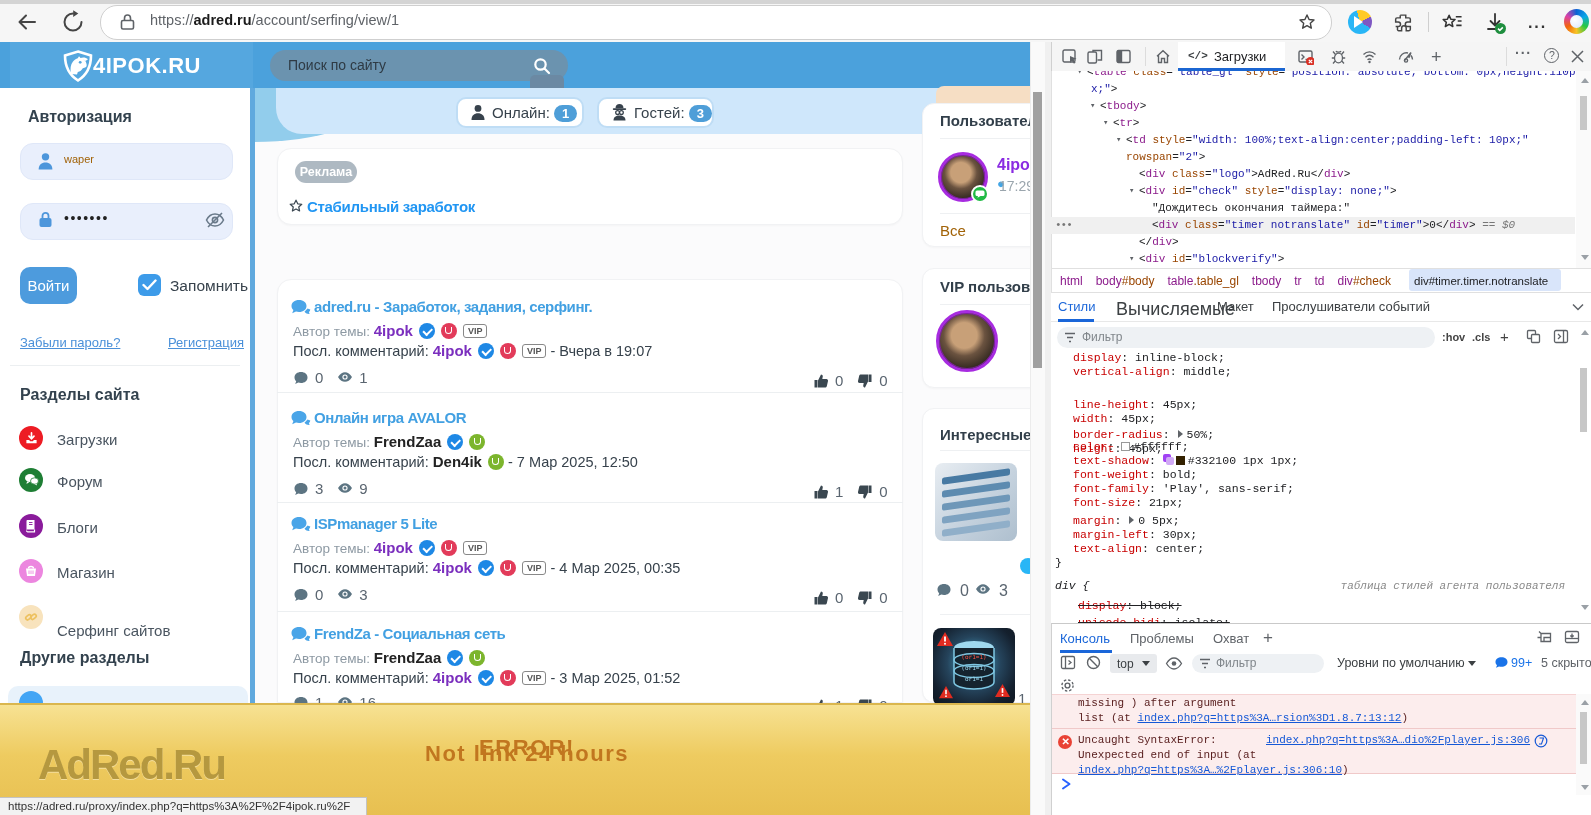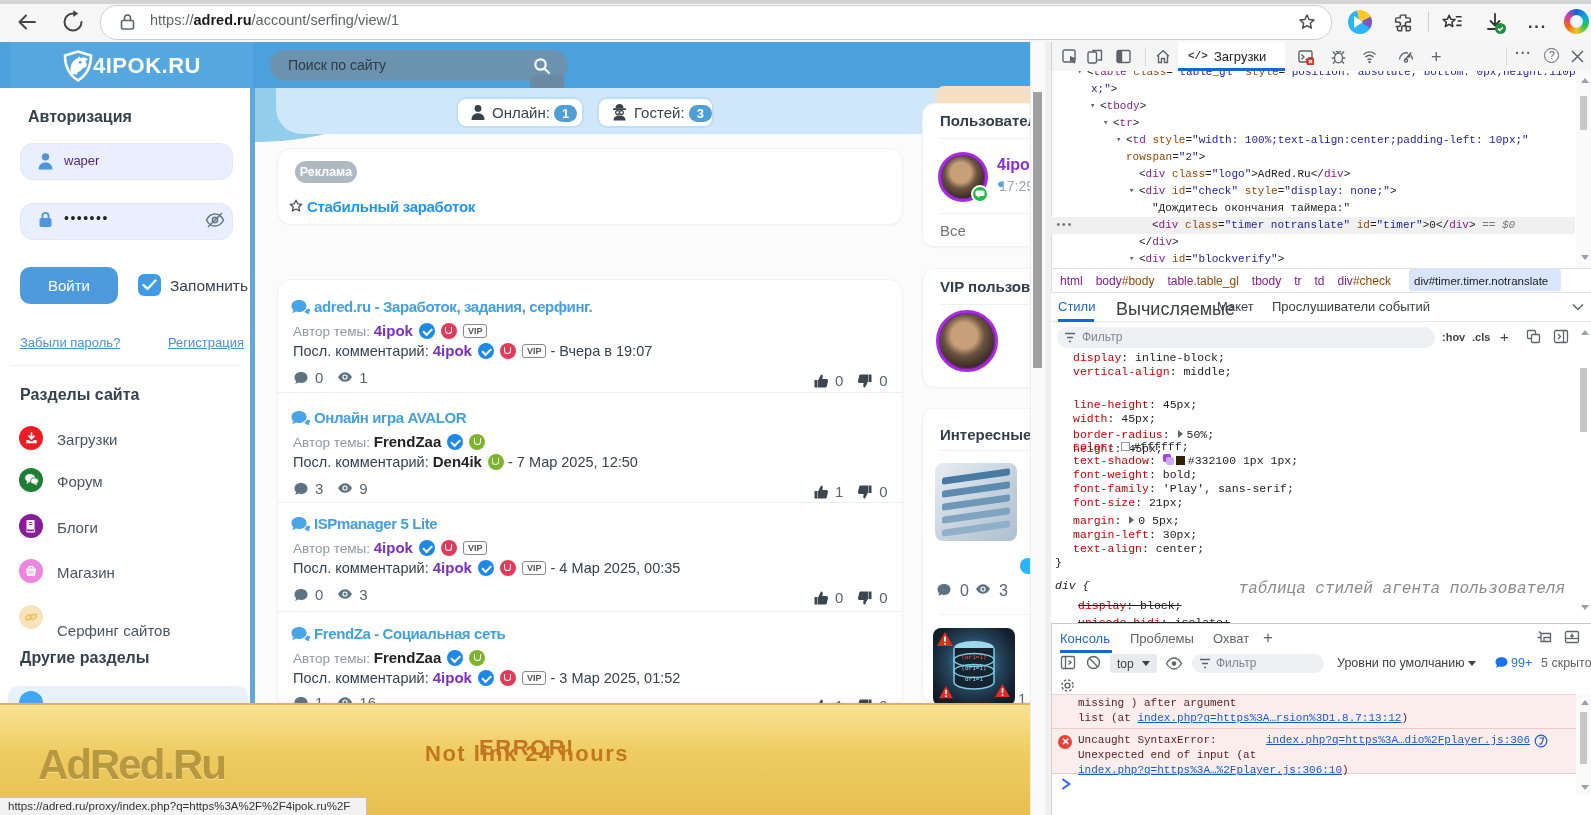--- a/index.html
+++ b/index.html
@@ -162,33 +162,33 @@
     <div class="abs" style="left:634px;top:62px;font-size:15px;color:#37424c;">Гостей: <span class="badge">3</span></div>
     <div class="abs" id="sidebar"></div>
     <div class="abs" id="bluestrip"></div>
 
     <div class="abs sbh" style="left:28px;top:66px;">Авторизация</div>
     <div class="abs input" style="top:101px;"></div>
     <svg class="abs" style="left:37px;top:110px;" width="17" height="18" viewBox="0 0 16 17">
         <circle cx="8" cy="4.6" r="3.5" fill="#4d96db"></circle>
         <path d="M1.5 16.5 C1.5 12 4.3 9.8 8 9.8 C11.7 9.8 14.5 12 14.5 16.5 Z" fill="#4d96db"></path>
       </svg>
-    <div class="abs" style="left:64px;top:111px;font-size:13px;color:#4c1d95;">waper</div>
+    <div class="abs" style="left:64px;top:111px;font-size:11px;color:#a16207;">waper</div>
     <div class="abs input" style="top:161px;"></div>
     <svg class="abs" style="left:38px;top:169px;" width="15" height="17" viewBox="0 0 15 17">
         <rect x="1.5" y="7" width="12" height="9" rx="2" fill="#4d96db"></rect>
         <path d="M4.5 7 V4.8 A3 3 0 0 1 10.5 4.8 V7" fill="none" stroke="#4d96db" stroke-width="1.8"></path>
       </svg>
     <div class="abs" style="left:64px;top:168px;font-size:14px;color:#222;letter-spacing:1.5px;">•••••••</div>
     <svg class="abs" style="left:205px;top:170px;" width="20" height="16" viewBox="0 0 20 16">
         <path d="M1.5 8 C3.5 4 6.5 2 10 2 C13.5 2 16.5 4 18.5 8 C16.5 12 13.5 14 10 14 C6.5 14 3.5 12 1.5 8 Z" fill="none" stroke="#6a7a8a" stroke-width="1.6"></path>
         <circle cx="10" cy="8" r="2.6" fill="none" stroke="#6a7a8a" stroke-width="1.6"></circle>
         <path d="M3 15 L17 1" stroke="#6a7a8a" stroke-width="1.6"></path>
       </svg>
-    <div class="abs" style="left:20px;top:225px;width:98px;height:37px;background:#4d9bdd;border-radius:10px;color:#fff;font-size:15px;text-align:center;line-height:37px;">Войти</div>
+    <div class="abs" style="left:20px;top:225px;width:57px;height:37px;background:#4d9bdd;border-radius:10px;color:#fff;font-size:15px;text-align:center;line-height:37px;">Войти</div>
     <div class="abs" style="left:138px;top:232px;width:23px;height:22px;background:#3d9be9;border-radius:6px;"></div>
     <svg class="abs" style="left:142px;top:237px;" width="15" height="12" viewBox="0 0 15 12">
         <path d="M1.5 6 L5.5 10 L13.5 1.5" fill="none" stroke="#fff" stroke-width="2.4" stroke-linecap="round" stroke-linejoin="round"></path>
       </svg>
     <div class="abs" style="left:170px;top:235px;font-size:15.5px;color:#37424c;">Запомнить</div>
     <div class="abs" style="left:20px;top:293px;font-size:13px;color:#4a90d9;text-decoration:underline;">Забыли пароль?</div>
     <div class="abs" style="left:168px;top:293px;font-size:13px;color:#4a90d9;text-decoration:underline;">Регистрация</div>
     <div class="abs" style="left:10px;top:323px;width:230px;height:1px;background:#eceff1;"></div>
     <div class="abs sbh" style="left:20px;top:344px;">Разделы сайта</div>
 
@@ -337,21 +337,21 @@
       <div class="abs" style="left:940px;top:96px;width:90px;height:1px;background:#eef0f2;"></div>
       <div class="abs avatar" style="left:938px;top:110px;width:50px;height:50px;"></div>
       <div class="abs" style="left:971px;top:143px;width:18px;height:18px;border-radius:50%;background:#21ba45;border:2px solid #fff;box-sizing:border-box;"></div>
       <svg class="abs" style="left:975px;top:148px;" width="10" height="8" viewBox="0 0 10 8">
           <rect x="0.5" y="0.5" width="9" height="5.5" rx="1.5" fill="#fff"></rect>
           <path d="M3 6 L2.5 7.8 L5.5 6Z" fill="#fff"></path>
         </svg>
       <div class="abs" style="left:997px;top:114px;color:#8a2be2;font-weight:bold;font-size:16px;">4ipok <span style="color:#42a5e5;font-size:13px;">●</span></div>
       <div class="abs" style="left:999px;top:136px;color:#9aa5ad;font-size:14px;">17:29</div>
       <div class="abs" style="left:940px;top:171px;width:90px;height:1px;background:#eef0f2;"></div>
-      <div class="abs" style="left:940px;top:180px;color:#737373;font-size:15px;">Все</div>
+      <div class="abs" style="left:940px;top:180px;color:#a16207;font-size:15px;">Все</div>
       <div class="abs card" style="left:922px;top:226px;width:120px;height:120px;border-radius:12px;"></div>
       <div class="abs rcardtitle" style="left:940px;top:236px;">VIP пользовател</div>
       <div class="abs" style="left:940px;top:262px;width:90px;height:1px;background:#eef0f2;"></div>
       <div class="abs avatar" style="left:936px;top:268px;width:62px;height:62px;"></div>
       <div class="abs card" style="left:922px;top:366px;width:120px;height:295px;border-radius:12px;"></div>
       <div class="abs rcardtitle" style="left:940px;top:384px;">Интересные бло</div>
       <div class="abs" style="left:940px;top:408px;width:90px;height:1px;background:#eef0f2;"></div>
       <div class="abs thumb1" style="left:935px;top:421px;"></div>
       <div class="abs" style="left:1020px;top:516px;width:16px;height:16px;border-radius:50%;background:#29b6f6;"></div>
       <div class="abs statline" style="left:936px;top:540px;font-size:16px;"><svg style="width:18px;height:17px;vertical-align:-3px;">
@@ -534,21 +534,21 @@
     <div class="cssline" style="left:22px;top:88px;"><span class="prop">color</span>: <span class="sw" style="background:#fff;"></span>#ffffff;</div>
     <div class="cssline" style="left:22px;top:102px;"><span class="prop">text-shadow</span>: <span style="display:inline-block;position:relative;width:11px;height:10px;margin-right:2px;"><span style="position:absolute;left:0;top:0;width:8px;height:8px;background:#a142f4;border-radius:2px;"></span><span style="position:absolute;left:3px;top:3px;width:8px;height:8px;background:#d0a9f5;border-radius:2px;"></span></span><span class="sw" style="background:#332100;border-color:#332100;"></span>#332100 1px 1px;</div>
     <div class="cssline" style="left:22px;top:116px;"><span class="prop">font-weight</span>: bold;</div>
     <div class="cssline" style="left:22px;top:130px;"><span class="prop">font-family</span>: 'Play', sans-serif;</div>
     <div class="cssline" style="left:22px;top:144px;"><span class="prop">font-size</span>: 21px;</div>
     <div class="cssline" style="left:22px;top:162px;"><span class="prop">margin</span>: <span class="exp"></span>0 5px;</div>
     <div class="cssline" style="left:22px;top:176px;"><span class="prop">margin-left</span>: 30px;</div>
     <div class="cssline" style="left:22px;top:190px;"><span class="prop">text-align</span>: center;</div>
     <div class="cssline" style="left:4px;top:204px;color:#202124;">}</div>
     <div class="cssline" style="left:4px;top:227px;color:#202124;font-style:italic;">div {</div>
-    <div class="cssline" style="left:auto;right:10px;top:228px;color:#8a8a8a;font-style:italic;font-size:16px;">таблица стилей агента пользователя</div>
+    <div class="cssline" style="left:auto;right:10px;top:228px;color:#8a8a8a;font-style:italic;font-size:11px;">таблица стилей агента пользователя</div>
     <div class="cssline" style="left:27px;top:247px;text-decoration:line-through;"><span class="prop">display</span>: block;</div>
     <div class="cssline" style="left:27px;top:264px;text-decoration:line-through;"><span class="prop">unicode-bidi</span>: isolate;</div>
   </div>
 
   <div class="abs scrarr" style="left:1581px;top:330px;border-bottom:5px solid #9aa0a6;"></div>
   <div class="abs" style="left:1580px;top:368px;width:7px;height:64px;background:#c7c7c7;"></div>
   <div class="abs scrarr" style="left:1581px;top:605px;border-top:5px solid #9aa0a6;"></div>
 
   <div class="abs" style="left:1051px;top:623px;width:540px;height:192px;background:#fff;border-top:1px solid #c9c9c9;border-left:1px solid #d0d0d0;box-sizing:border-box;"></div>
   <div class="abs" style="left:1060px;top:631px;font-size:13px;color:#1a66d9;">Консоль</div>

